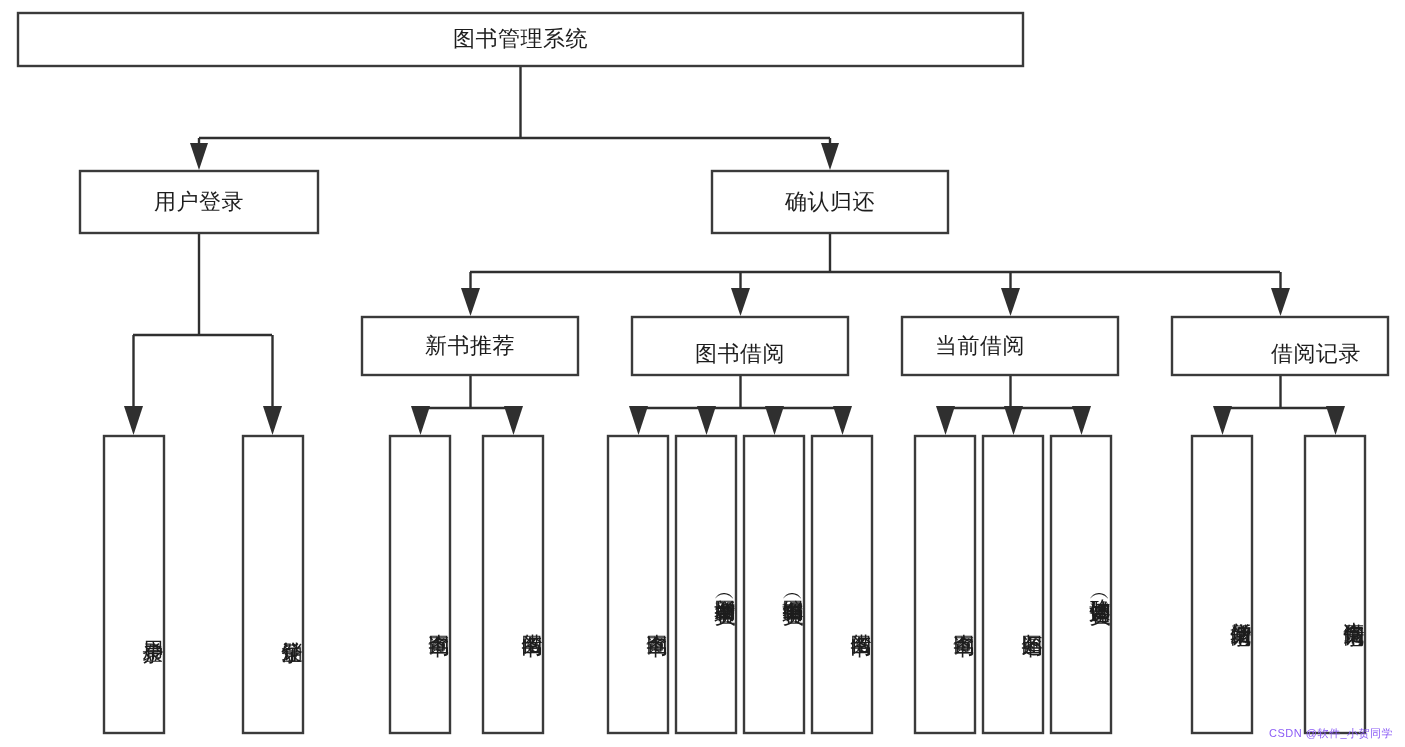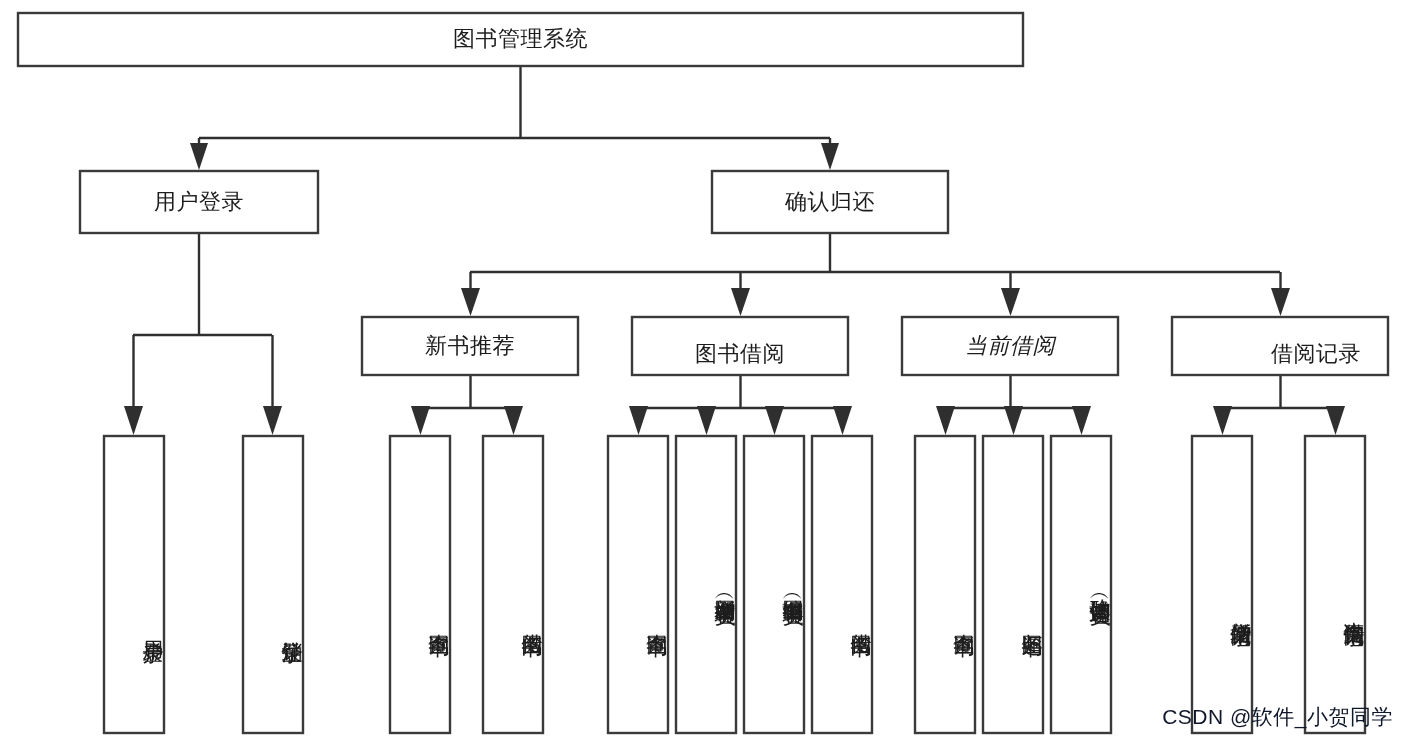--- a/index.html
+++ b/index.html
@@ -63,23 +63,23 @@
     line-height: 1.08;
     writing-mode: vertical-rl;
     text-orientation: upright;
     letter-spacing: 1px;
     white-space: nowrap;
     pointer-events: none;
   }
   .watermark {
     position: absolute;
     right: 12px;
-    bottom: 16px;
-    color: #0f172a;
-    font-size: 21px;
+    bottom: 6px;
+    color: #8b5cf6;
+    font-size: 11px;
     letter-spacing: 0.5px;
     white-space: nowrap;
     pointer-events: none;
   }
 </style>
 </head>
 <body>
 
 <div id="diagram-root">
 
@@ -166,21 +166,21 @@
   <div class="node-label-h" style="left:18px; top:13px; width:1005px; height:53px;">图书管理系统</div>
 
   <div class="node-label-h" style="left:80px; top:171px; width:238px; height:62px;">用户登录</div>
 
   <div class="node-label-h" style="left:712px; top:171px; width:236px; height:62px;">确认归还</div>
 
   <div class="node-label-h" style="left:362px; top:317px; width:216px; height:58px;border-radius:18px;">新书推荐</div>
 
   <div class="node-label-h" style="left:632px; top:317px; width:216px; height:58px;margin-top:8px;">图书借阅</div>
 
-  <div class="node-label-h" style="left:902px; top:317px; width:216px; height:58px;font-style:italic;">当前借阅</div>
+  <div class="node-label-h" style="left:872px; top:317px; width:216px; height:58px;">当前借阅</div>
 
   <div class="node-label-h" style="left:1172px; top:325px; width:216px; height:58px;margin-left:36px;">借阅记录</div>
 
   <div class="node-label-v" style="left:104px; top:526px; width:60px; height:200px;">用户登录</div>
 
   <div class="node-label-v" style="left:243px; top:526px; width:60px; height:200px;">注销登录</div>
 
   <div class="node-label-v" style="left:390px; top:514px; width:60px; height:210px;">查询图书</div>
 
   <div class="node-label-v" style="left:483px; top:514px; width:60px; height:210px;">借阅图书</div>

